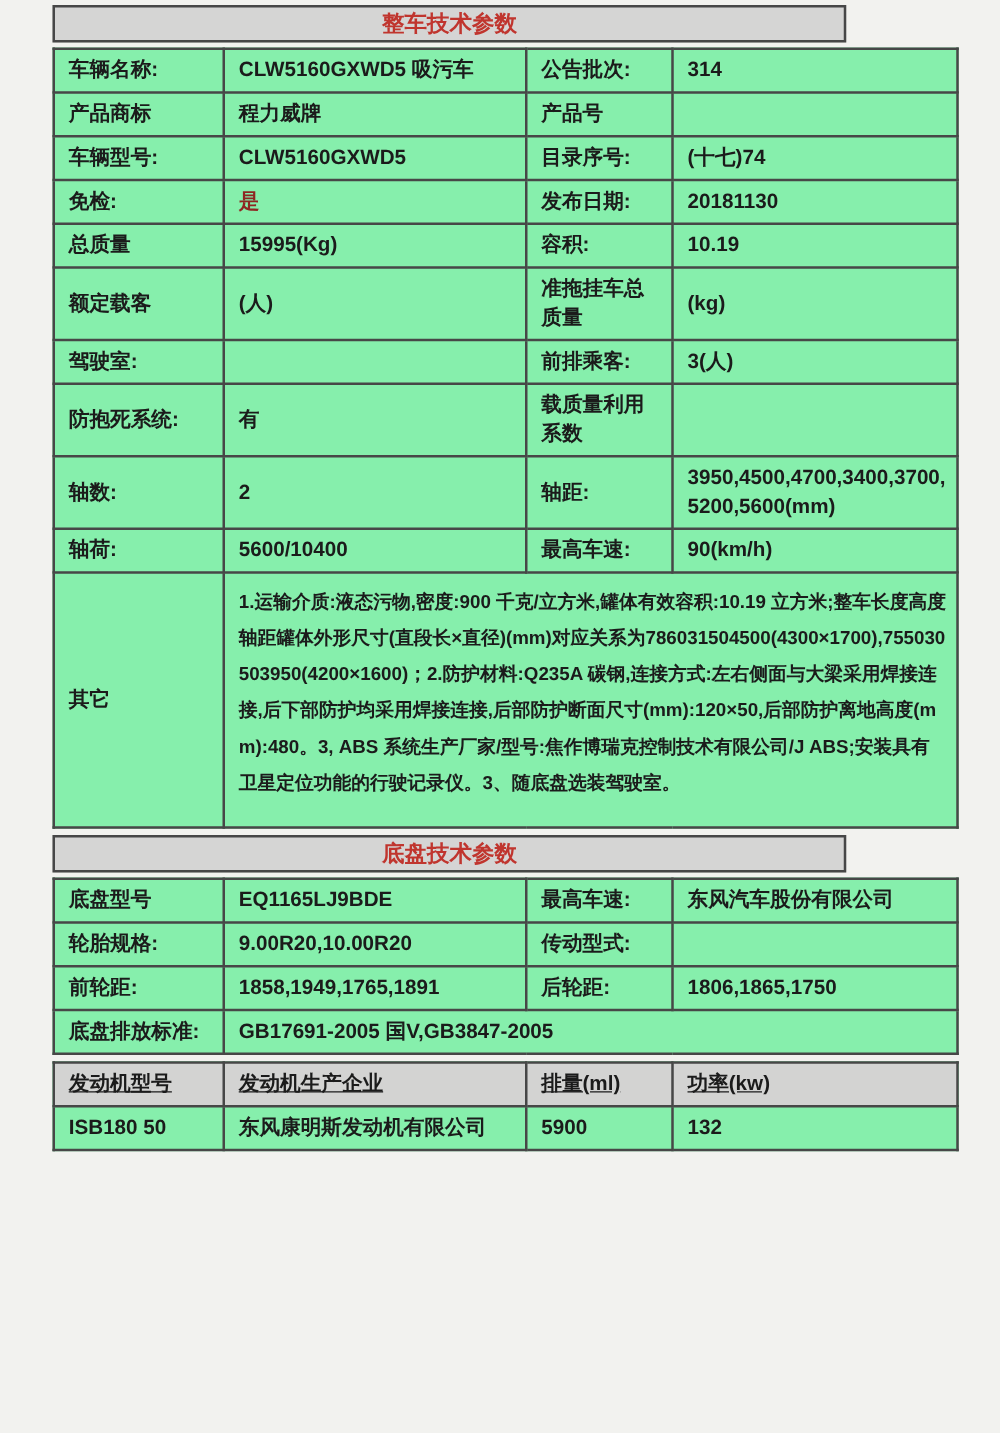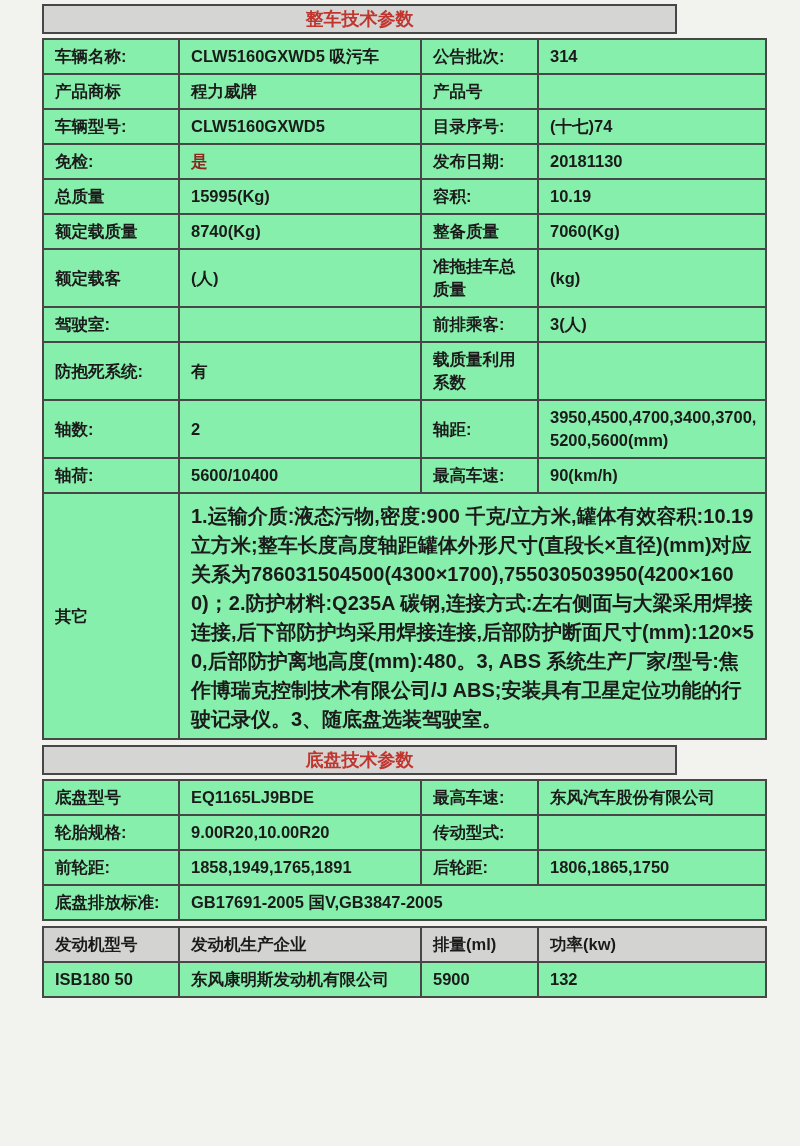--- a/index.html
+++ b/index.html
@@ -32,22 +32,22 @@
     border:2px solid #474747;
     font-weight:700;
     font-size:16.5px;
     color:#1b1b1b;
     padding:5px 8px 5px 11px;
     line-height:23px;
     word-break:break-all;
     vertical-align:middle;
   }
   td.red{color:#8e2722;}
-  td.other-text{line-height:29px;font-size:20px;padding-top:8px;padding-bottom:4px;}
-  td.hdr{background:#d3d3d2;}
+  td.other-text{line-height:29px;font-size:15px;padding-top:8px;padding-bottom:20px;}
+  td.hdr{background:#d3d3d2;text-decoration:underline;}
   col.c1{width:136px;}
   col.c2{width:242px;}
   col.c3{width:117px;}
   col.c4{width:228px;}
 </style>
 </head>
 <body>
 
 <div class="sheet">
 
@@ -85,26 +85,20 @@
         <td>免检:</td>
         <td class="red">是</td>
         <td>发布日期:</td>
         <td>20181130</td>
       </tr>
       <tr>
         <td>总质量</td>
         <td>15995(Kg)</td>
         <td>容积:</td>
         <td>10.19</td>
-      </tr>
-      <tr>
-        <td>额定载质量</td>
-        <td>8740(Kg)</td>
-        <td>整备质量</td>
-        <td>7060(Kg)</td>
       </tr>
       <tr>
         <td>额定载客</td>
         <td>(人)</td>
         <td>准拖挂车总质量</td>
         <td>(kg)</td>
       </tr>
       <tr>
         <td>驾驶室:</td>
         <td></td>

